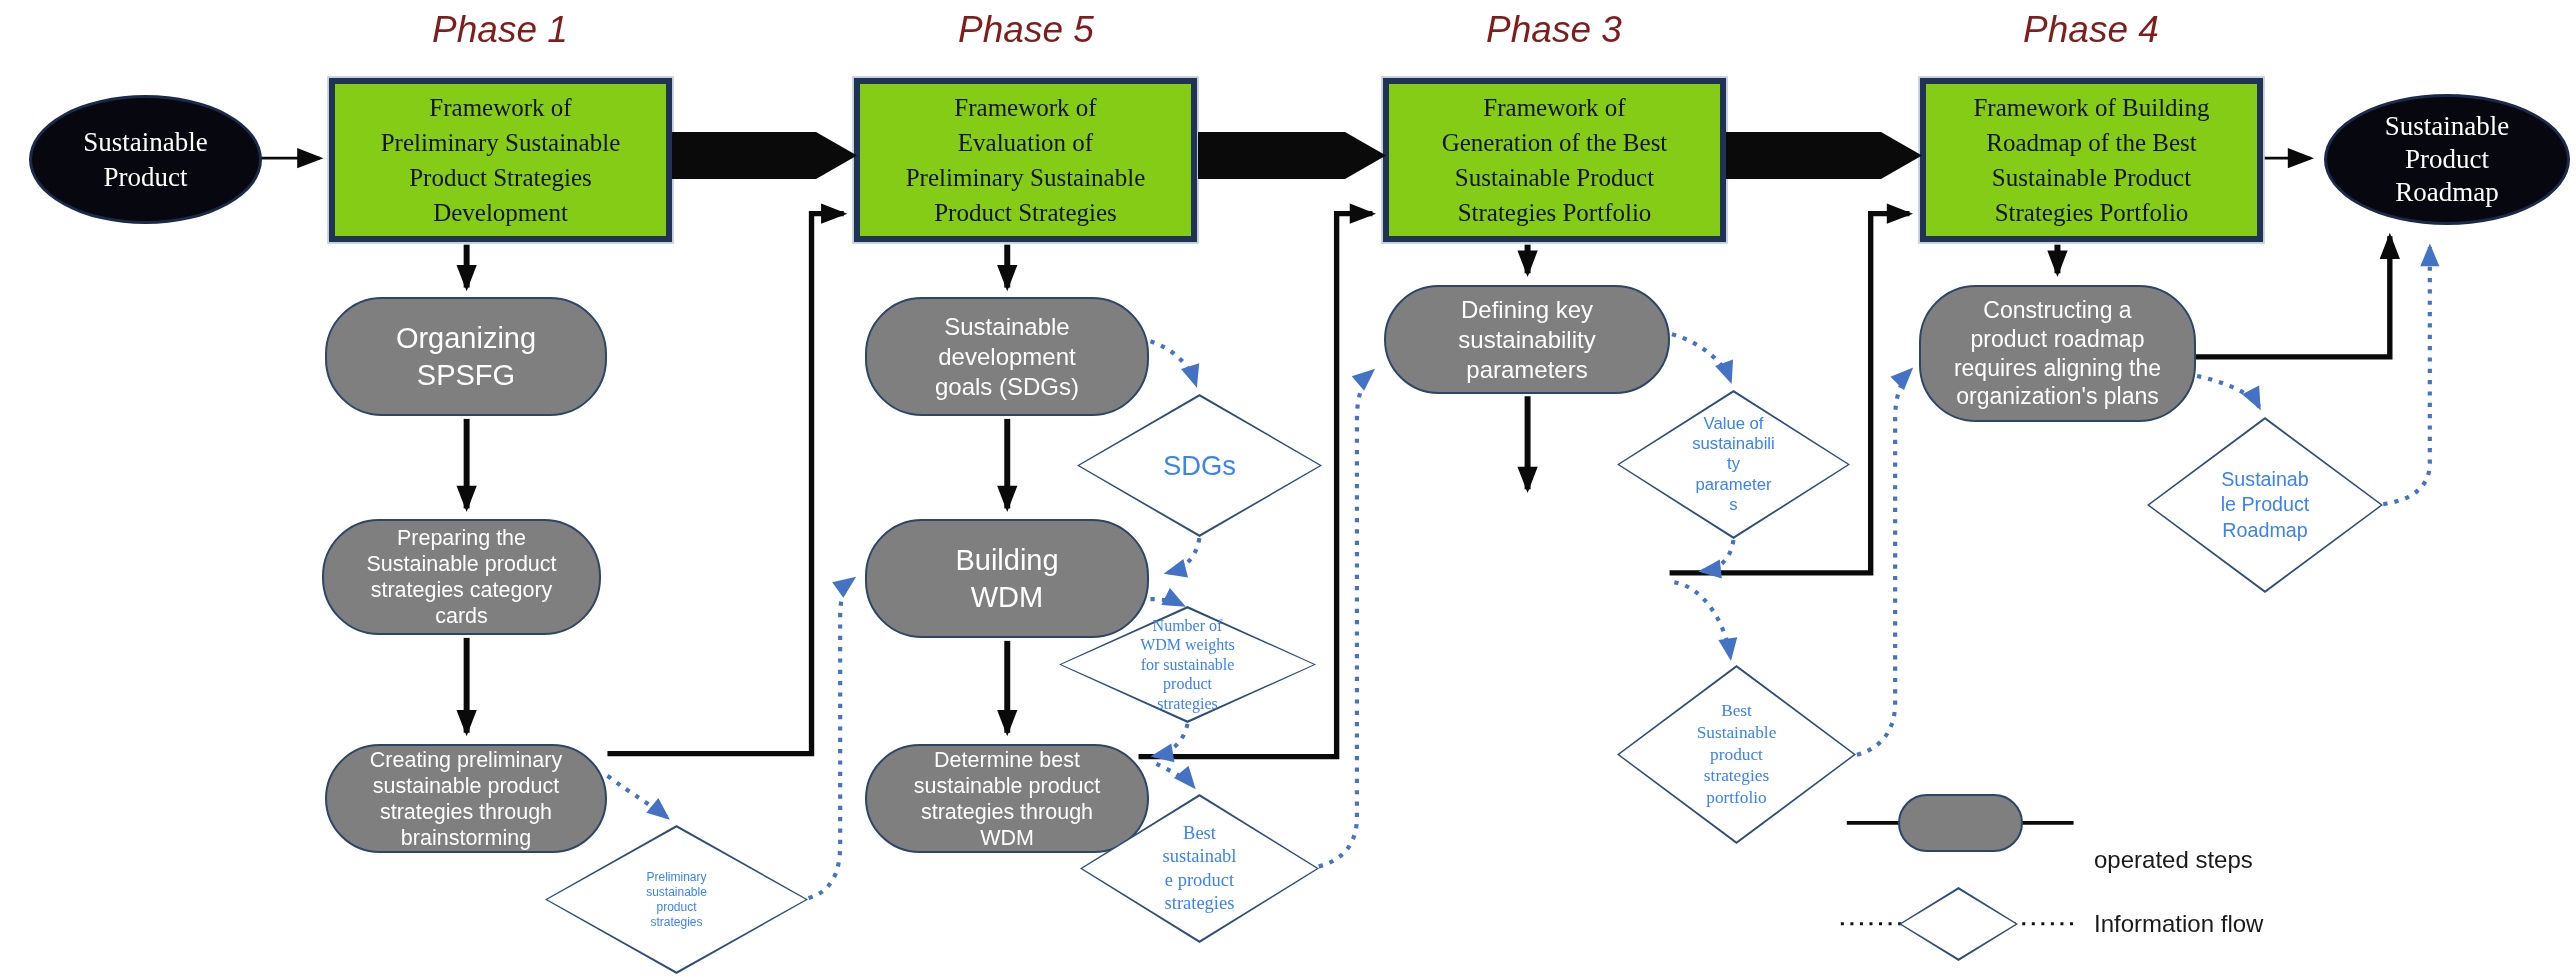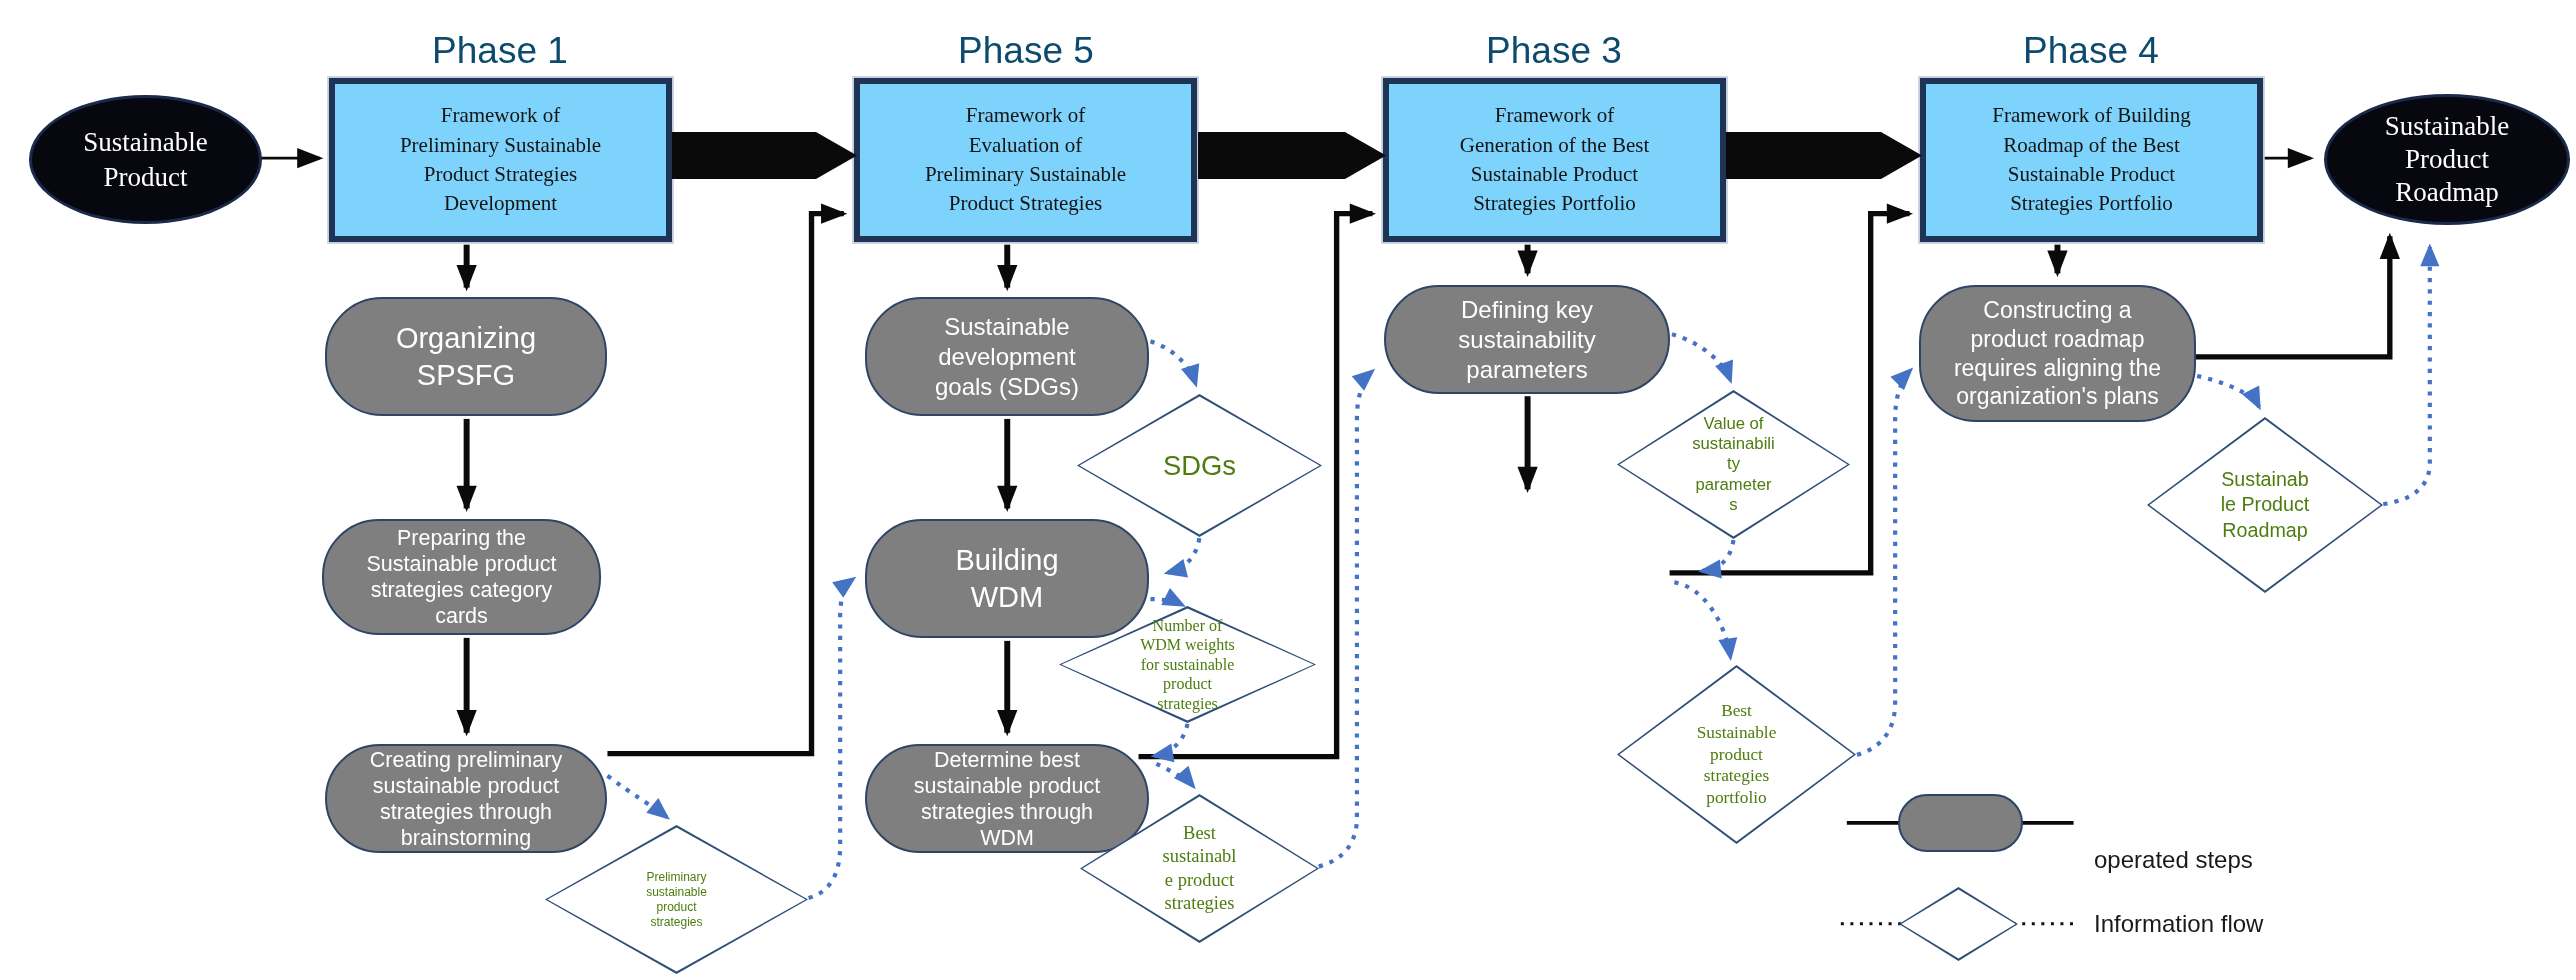--- a/index.html
+++ b/index.html
@@ -1,41 +1,41 @@
 <!DOCTYPE html>
 <html style="font-size:9.5px"><head>
 <meta charset="utf-8">
 <style>
   html,body{margin:0;padding:0;background:#ffffff;}
   #canvas{position:relative;width:2576px;height:981px;background:#ffffff;overflow:hidden;
           font-family:"Liberation Sans",sans-serif;}
   .ctr{display:flex;align-items:center;justify-content:center;text-align:center;white-space:pre-line;}
 
-  .phase-label{position:absolute;width:298px;top:25px;height:51px;font-size:37px;color:#0c4a6e;
-               display:flex;align-items:center;justify-content:center;}
-
-  .fw{position:absolute;box-sizing:border-box;background:#7dd3fc;border:6px solid #1f3455;
+  .phase-label{position:absolute;width:298px;top:4px;height:51px;font-size:37px;color:#7f1d1d;
+               display:flex;align-items:center;justify-content:center;font-style:italic;}
+
+  .fw{position:absolute;box-sizing:border-box;background:#84cc16;border:6px solid #1f3455;
       box-shadow:0 0 0 1.8px #c3cddd;color:#141414;
-      font-family:"Liberation Serif",serif;font-size:21px;line-height:1.40;}
+      font-family:"Liberation Serif",serif;font-size:25px;line-height:1.40;}
 
   .step{position:absolute;box-sizing:border-box;background:#7f7f7f;border:2.4px solid #2e4565;
         border-radius:57px;color:#ffffff;}
   .step-lg{font-size:29px;line-height:1.25;}
   .step-md{font-size:24px;line-height:1.25;}
   .step-sm{font-size:21.5px;line-height:1.21;}
 
   .ellipse{position:absolute;box-sizing:border-box;background:#07070f;border:3.6px solid #1b2a4a;
            border-radius:50%;color:#ffffff;font-family:"Liberation Serif",serif;font-size:27px;line-height:1.28;}
 
   .diamond{position:absolute;}
   .d-border{position:absolute;left:0;top:0;right:0;bottom:0;background:#2e4d77;
             clip-path:polygon(50% 0,100% 50%,50% 100%,0 50%);}
   .d-fill{position:absolute;left:2.4px;top:2.4px;right:2.4px;bottom:2.4px;background:#ffffff;
           clip-path:polygon(50% 0,100% 50%,50% 100%,0 50%);}
-  .d-text{position:absolute;left:0;top:0;right:0;bottom:0;color:#4d7c0f;}
+  .d-text{position:absolute;left:0;top:0;right:0;bottom:0;color:#3b82f6;}
   .d-sans{font-family:"Liberation Sans",sans-serif;}
   .d-serif{font-family:"Liberation Serif",serif;}
 
   .thick{position:absolute;top:132px;height:47px;background:#0a0a0a;
          clip-path:polygon(0 0,calc(100% - 41px) 0,100% 50%,calc(100% - 41px) 100%,0 100%);}
 
   #connectors{position:absolute;left:0;top:0;width:2576px;height:981px;pointer-events:none;}
 
   .legend-label{position:absolute;left:2094px;height:33px;font-size:24px;color:#1a1a1a;
                 display:flex;align-items:center;}

